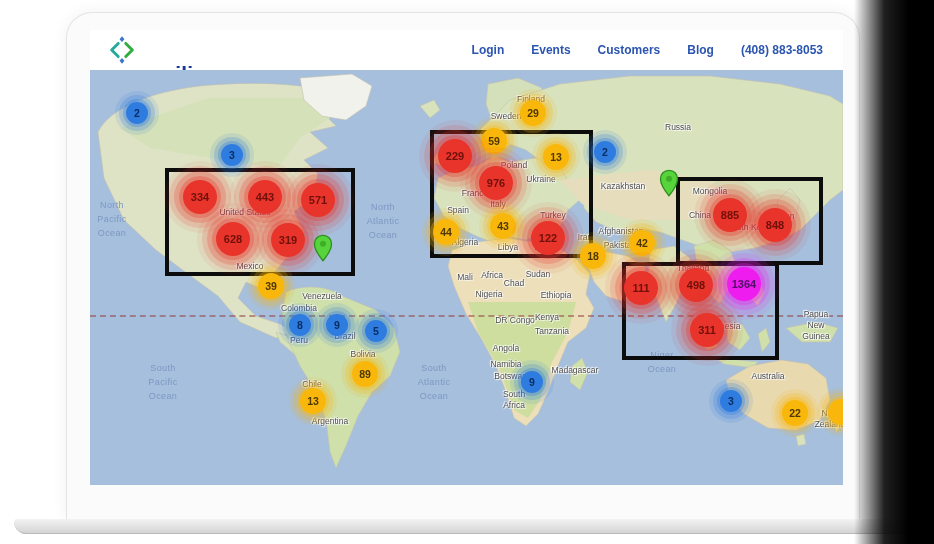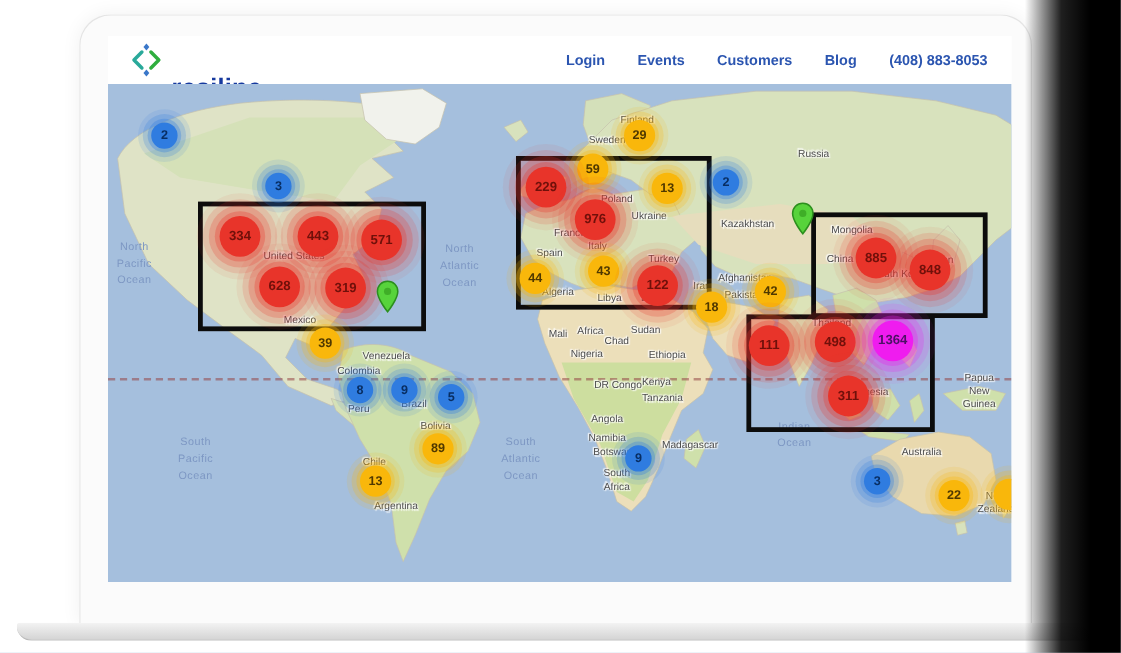--- a/index.html
+++ b/index.html
@@ -147,21 +147,21 @@
 Ocean</div>
       <div class="ocean-label" style="left: 293px; top: 152px;">North
 Atlantic
 Ocean</div>
       <div class="ocean-label" style="left: 73px; top: 313px;">South
 Pacific
 Ocean</div>
       <div class="ocean-label" style="left: 344px; top: 313px;">South
 Atlantic
 Ocean</div>
-      <div class="ocean-label" style="left: 572px; top: 293px;">Indian
+      <div class="ocean-label" style="left: 572px; top: 293px;">Niger
 Ocean</div>
       <div class="country-label" style="left: 588px; top: 58px;">Russia</div>
       <div class="country-label" style="left: 155px; top: 143px;">United States</div>
       <div class="country-label" style="left: 160px; top: 197px;">Mexico</div>
       <div class="country-label" style="left: 232px; top: 227px;">Venezuela</div>
       <div class="country-label" style="left: 209px; top: 239px;">Colombia</div>
       <div class="country-label" style="left: 209px; top: 271px;">Peru</div>
       <div class="country-label" style="left: 255px; top: 267px;">Brazil</div>
       <div class="country-label" style="left: 237px; top: 285px; margin-left: 36px;">Bolivia</div>
       <div class="country-label" style="left: 222px; top: 315px;">Chile</div>

